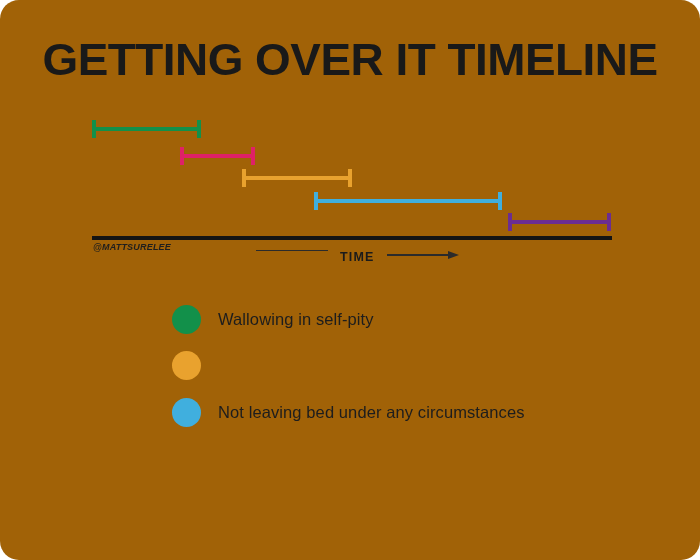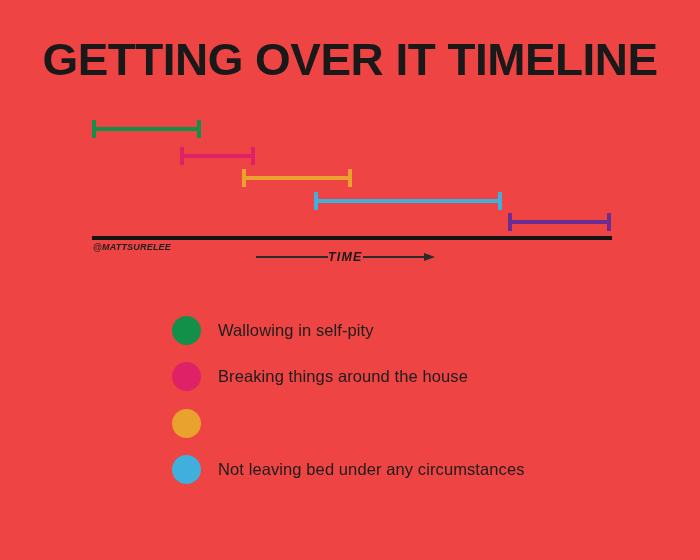--- a/index.html
+++ b/index.html
@@ -11,22 +11,23 @@
     height: 560px;
     background: #ffffff;
     font-family: "Liberation Sans", sans-serif;
     overflow: hidden;
     position: relative;
   }
   #page {
     position: relative;
     width: 700px;
     height: 560px;
-    background: #ef4444;
+    background: #a16207;
     box-sizing: border-box;
+    border-radius: 19px;
   }
 
   
   #title {
     position: absolute;
     left: 0;
     top: 34px;
     width: 700px;
     text-align: center;
     font-family: "Liberation Sans", sans-serif;
@@ -82,22 +83,21 @@
     font-size: 9px;
     letter-spacing: 0.2px;
     color: #1e1e1e;
     white-space: nowrap;
   }
 
   
   #time-row {
     position: absolute;
     display: flex;
-    align-items: center;
-    font-style: italic;
+    gap: 12px;
   }
   #time-rule-left {
     width: 72px;
     height: 1.4px;
     background: #2b2b2b;
   }
   #time-label {
     font-family: "Liberation Sans", sans-serif;
     font-weight: 700;
     font-size: 12.5px;
@@ -126,21 +126,21 @@
     height: 0;
     border-top: 4.5px solid transparent;
     border-bottom: 4.5px solid transparent;
     border-left: 11px solid #2b2b2b;
   }
 
   
   #legend {
     position: absolute;
     left: 172px;
-    top: 307px;
+    top: 296px;
     width: 500px;
   }
   .legend-item {
     display: flex;
     align-items: center;
     height: 46.5px;
   }
   .legend-dot {
     width: 29px;
     height: 29px;
@@ -211,24 +211,20 @@
 
   </div>
 
   <div id="legend">
 
     <div class="legend-item">
       <div class="legend-dot" style="background:#12904A;"></div>
       <div class="legend-label">Wallowing in self-pity</div>
     </div>
 
-    <div class="legend-item">
-      <div class="legend-dot" style="background:#DF2167;"></div>
-      <div class="legend-label">Breaking things around the house</div>
-    </div>
 
     <div class="legend-item">
       <div class="legend-dot" style="background:#E9A22E;"></div>
     </div>
 
     <div class="legend-item">
       <div class="legend-dot" style="background:#40AFDE;"></div>
       <div class="legend-label">Not leaving bed under any circumstances</div>
     </div>
 

